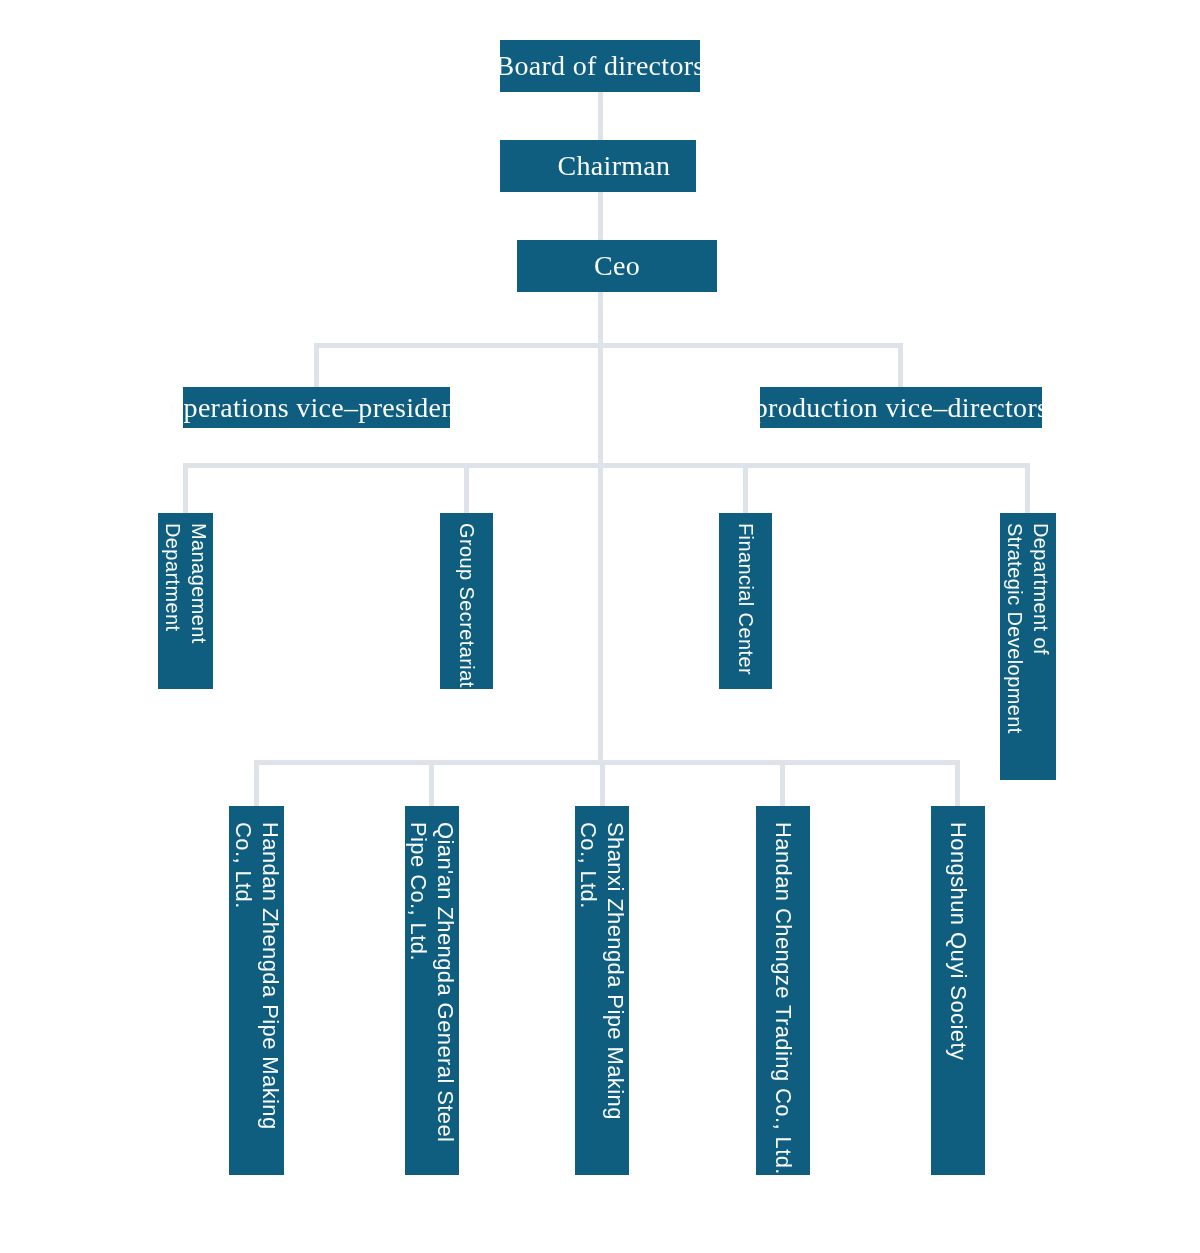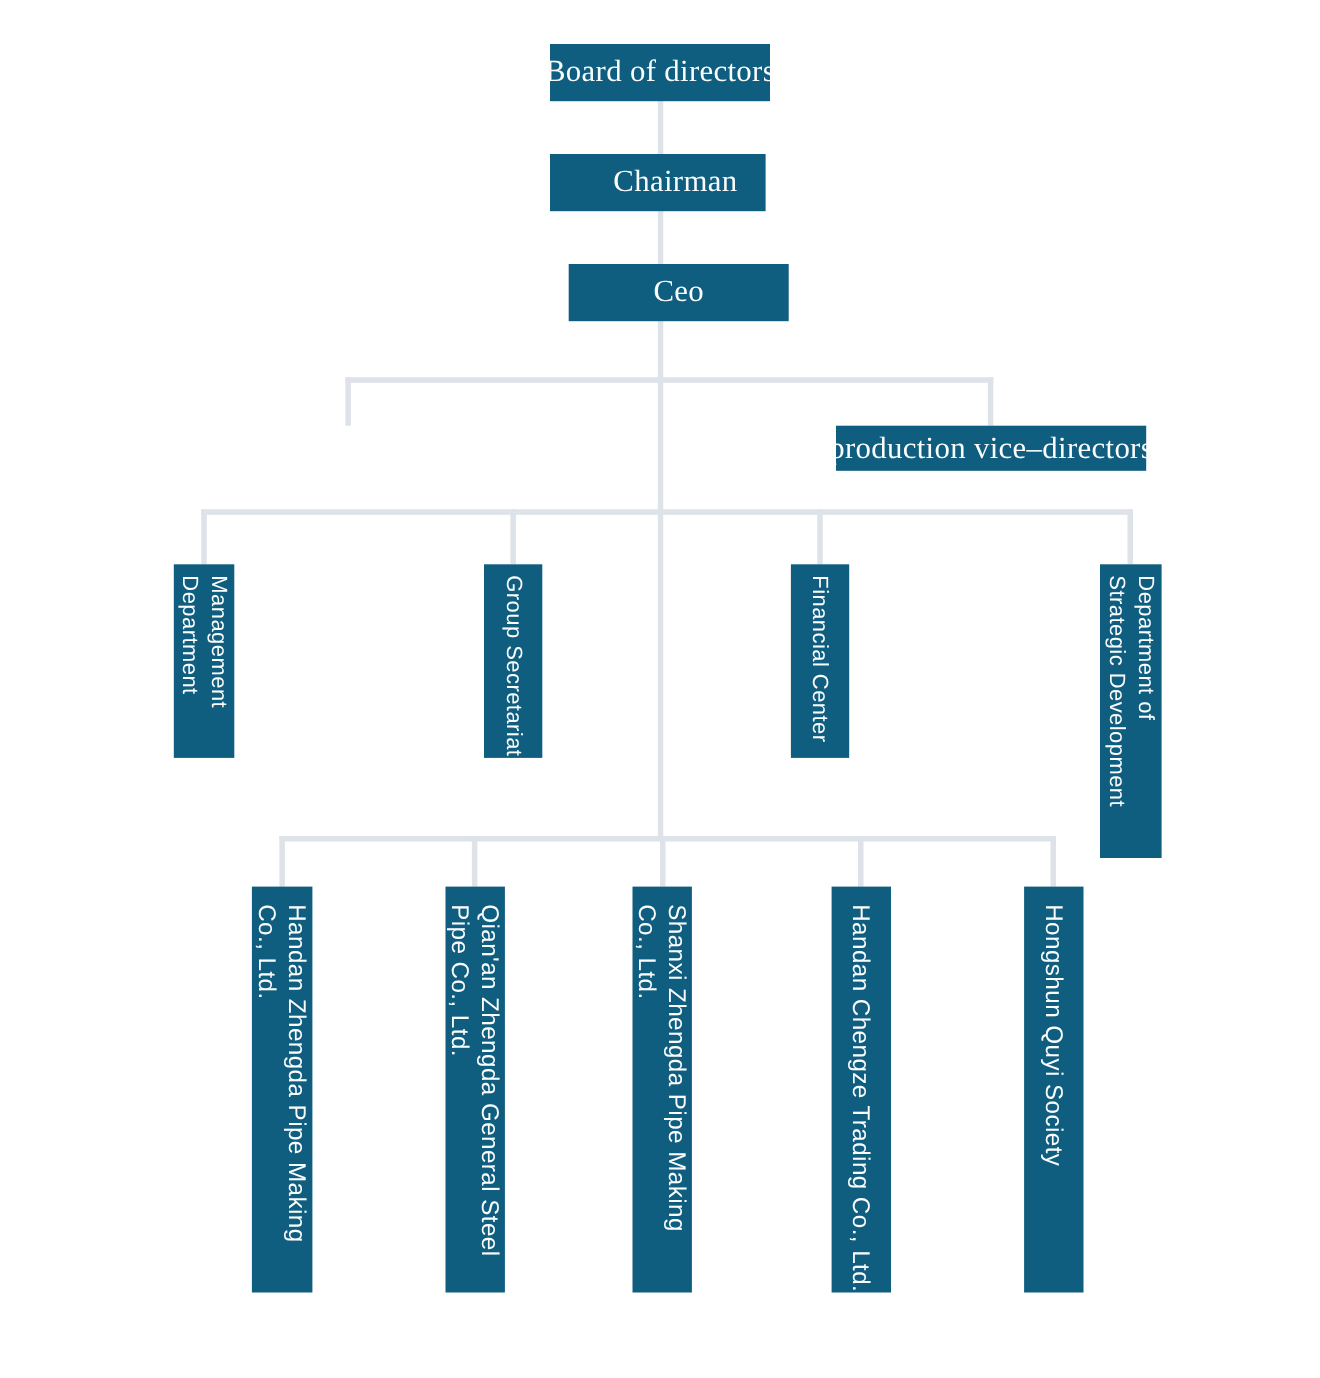--- a/index.html
+++ b/index.html
@@ -75,20 +75,23 @@
   <div class="node hbox" style="left:500px; top:40px; width:200px; height:52px;">
     <span>Board of directors</span>
   </div>
   <div class="node hbox" style="left:500px; top:140px; width:196px; height:52px;padding-left:32px;">
     <span>Chairman</span>
   </div>
   <div class="node hbox" style="left:500px; top:240px; width:200px; height:52px;margin-left:17px;">
     <span>Ceo</span>
   </div>
 
+  <div class="node hbox" style="left:183px; top:387px; width:267px; height:41px;">
+    <span>operations vice–president</span>
+  </div>
   <div class="node hbox" style="left:760px; top:387px; width:282px; height:41px;">
     <span>production vice–directors</span>
   </div>
 
   <div class="node vbox tier3" style="left:158px; top:513px; width:55px; height:176px;">
     <div class="vtext">
       <div class="vline">Management</div>
       <div class="vline">Department</div>
     </div>
   </div>

